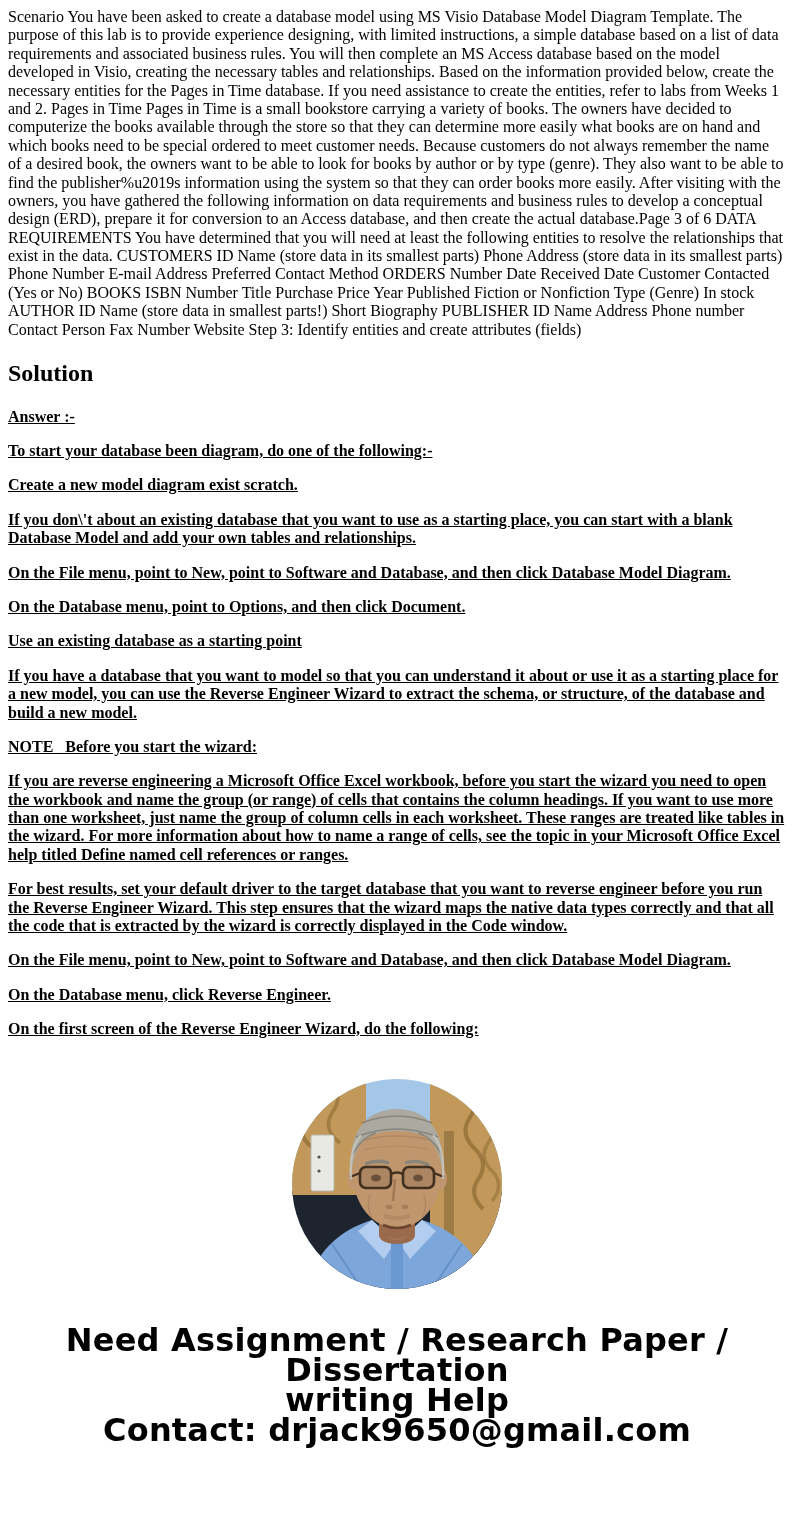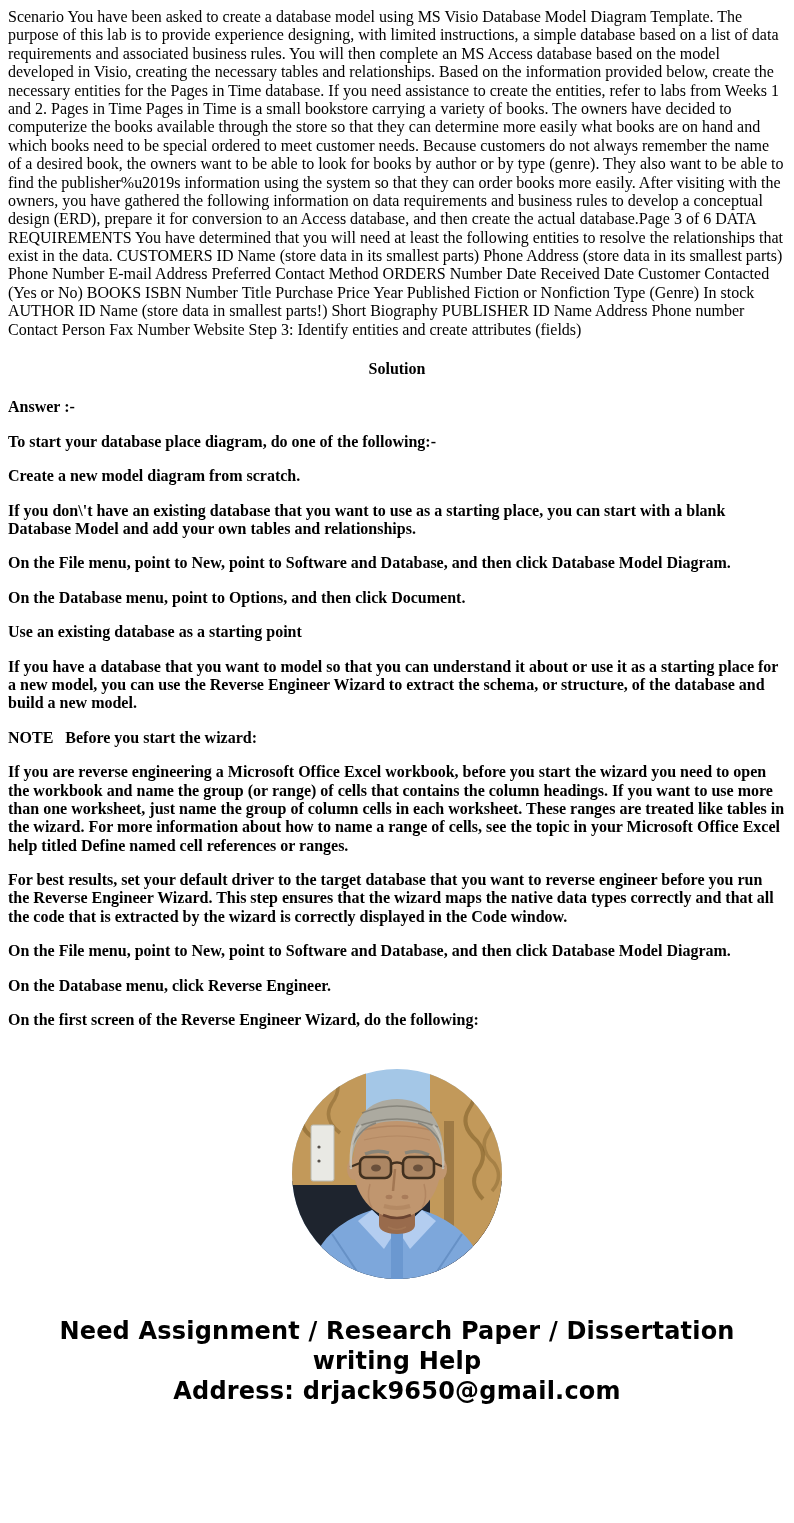--- a/index.html
+++ b/index.html
@@ -3,45 +3,45 @@
 <meta charset="utf-8">
 <style>
   html,body { margin:0; padding:0; background:#ffffff; }
   .page {
     width:794px; min-height:1523px; margin:0 auto; box-sizing:border-box;
     padding:8px 8px 0 8px; background:#ffffff; color:#000000;
     font-family:"Liberation Serif", serif; font-size:16px; line-height:1.15;
   }
   p { margin:16px 0; }
   p.scenario { margin:0 0 16px 0; font-weight:normal; }
-  h2.solution { font-size:16px; font-weight:bold; margin:21px 0 20px 0; font-family:"Liberation Serif", serif;text-align:center; }
-  .sol-p { font-weight:bold; }
+  h2.solution { font-size:24px; font-weight:bold; margin:21px 0 20px 0; font-family:"Liberation Serif", serif; }
+  .sol-p { font-weight:bold;text-decoration:underline; }
   figure.portrait-wrap { margin:40px 0 0 0; text-align:center; }
   svg.portrait { width:210px; height:210px; display:inline-block; }
   .footer {
     margin-top:32px; text-align:center; color:#000;
     font-family:"DejaVu Sans", sans-serif; font-weight:bold;
-    font-size:24px; line-height:30px; letter-spacing:0.2px;
+    font-size:32px; line-height:30px; letter-spacing:0.2px;
   }
   .footer .line { display:block; }
 </style>
 </head>
 <body>
 
 <div class="page">
 
   <p class="scenario">Scenario You have been asked to create a database model using MS Visio Database Model Diagram Template. The purpose of this lab is to provide experience designing, with limited instructions, a simple database based on a list of data requirements and associated business rules. You will then complete an MS Access database based on the model developed in Visio, creating the necessary tables and relationships. Based on the information provided below, create the necessary entities for the Pages in Time database. If you need assistance to create the entities, refer to labs from Weeks 1 and 2. Pages in Time Pages in Time is a small bookstore carrying a variety of books. The owners have decided to computerize the books available through the store so that they can determine more easily what books are on hand and which books need to be special ordered to meet customer needs. Because customers do not always remember the name of a desired book, the owners want to be able to look for books by author or by type (genre). They also want to be able to find the publisher%u2019s information using the system so that they can order books more easily. After visiting with the owners, you have gathered the following information on data requirements and business rules to develop a conceptual design (ERD), prepare it for conversion to an Access database, and then create the actual database.Page 3 of 6 DATA REQUIREMENTS You have determined that you will need at least the following entities to resolve the relationships that exist in the data. CUSTOMERS ID Name (store data in its smallest parts) Phone Address (store data in its smallest parts) Phone Number E-mail Address Preferred Contact Method ORDERS Number Date Received Date Customer Contacted (Yes or No) BOOKS ISBN Number Title Purchase Price Year Published Fiction or Nonfiction Type (Genre) In stock AUTHOR ID Name (store data in smallest parts!) Short Biography PUBLISHER ID Name Address Phone number Contact Person Fax Number Website Step 3: Identify entities and create attributes (fields)</p>
 
   <h2 class="solution">Solution</h2>
 
   <div>
       <p class="sol-p">Answer :-</p>
-      <p class="sol-p">To start your database place diagram, do one of the following:-</p>
-      <p class="sol-p">Create a new model diagram from scratch.</p>
-      <p class="sol-p">If you don\'t have an existing database that you want to use as a starting place, you can start with a blank Database Model and add your own tables and relationships.</p>
+      <p class="sol-p">To start your database been diagram, do one of the following:-</p>
+      <p class="sol-p">Create a new model diagram exist scratch.</p>
+      <p class="sol-p">If you don\'t about an existing database that you want to use as a starting place, you can start with a blank Database Model and add your own tables and relationships.</p>
       <p class="sol-p">On the File menu, point to New, point to Software and Database, and then click Database Model Diagram.</p>
       <p class="sol-p">On the Database menu, point to Options, and then click Document.</p>
       <p class="sol-p">Use an existing database as a starting point</p>
       <p class="sol-p">If you have a database that you want to model so that you can understand it about or use it as a starting place for a new model, you can use the Reverse Engineer Wizard to extract the schema, or structure, of the database and build a new model.</p>
       <p class="sol-p">NOTE&nbsp;&nbsp; Before you start the wizard:</p>
       <p class="sol-p">If you are reverse engineering a Microsoft Office Excel workbook, before you start the wizard you need to open the workbook and name the group (or range) of cells that contains the column headings. If you want to use more than one worksheet, just name the group of column cells in each worksheet. These ranges are treated like tables in the wizard. For more information about how to name a range of cells, see the topic in your Microsoft Office Excel help titled Define named cell references or ranges.</p>
       <p class="sol-p">For best results, set your default driver to the target database that you want to reverse engineer before you run the Reverse Engineer Wizard. This step ensures that the wizard maps the native data types correctly and that all the code that is extracted by the wizard is correctly displayed in the Code window.</p>
       <p class="sol-p">On the File menu, point to New, point to Software and Database, and then click Database Model Diagram.</p>
       <p class="sol-p">On the Database menu, click Reverse Engineer.</p>
       <p class="sol-p">On the first screen of the Reverse Engineer Wizard, do the following:</p>
@@ -121,16 +121,16 @@
           <path d="M70,44 q35,-14 70,0 M64,58 q41,-16 82,0 M60,76 q10,-18 24,-22 M150,76 q-10,-18 -24,-22" fill="none" style="stroke:var(--hair_streak)" stroke-width="1.6" opacity="0.6"></path>
           <path d="M59,100 q-2,-30 10,-44 M151,100 q2,-30 -10,-44" fill="none" stroke="#c9c7bd" stroke-width="2.4" opacity="0.8"></path>
         </g>
       </g>
     </svg>
   </figure>
 
   <div class="footer">
     <span class="line">Need Assignment / Research Paper / Dissertation</span>
     <span class="line">writing Help</span>
-    <span class="line">Address: drjack9650@gmail.com</span>
+    <span class="line">Contact: drjack9650@gmail.com</span>
   </div>
 
 </div>
 
 </body></html>

